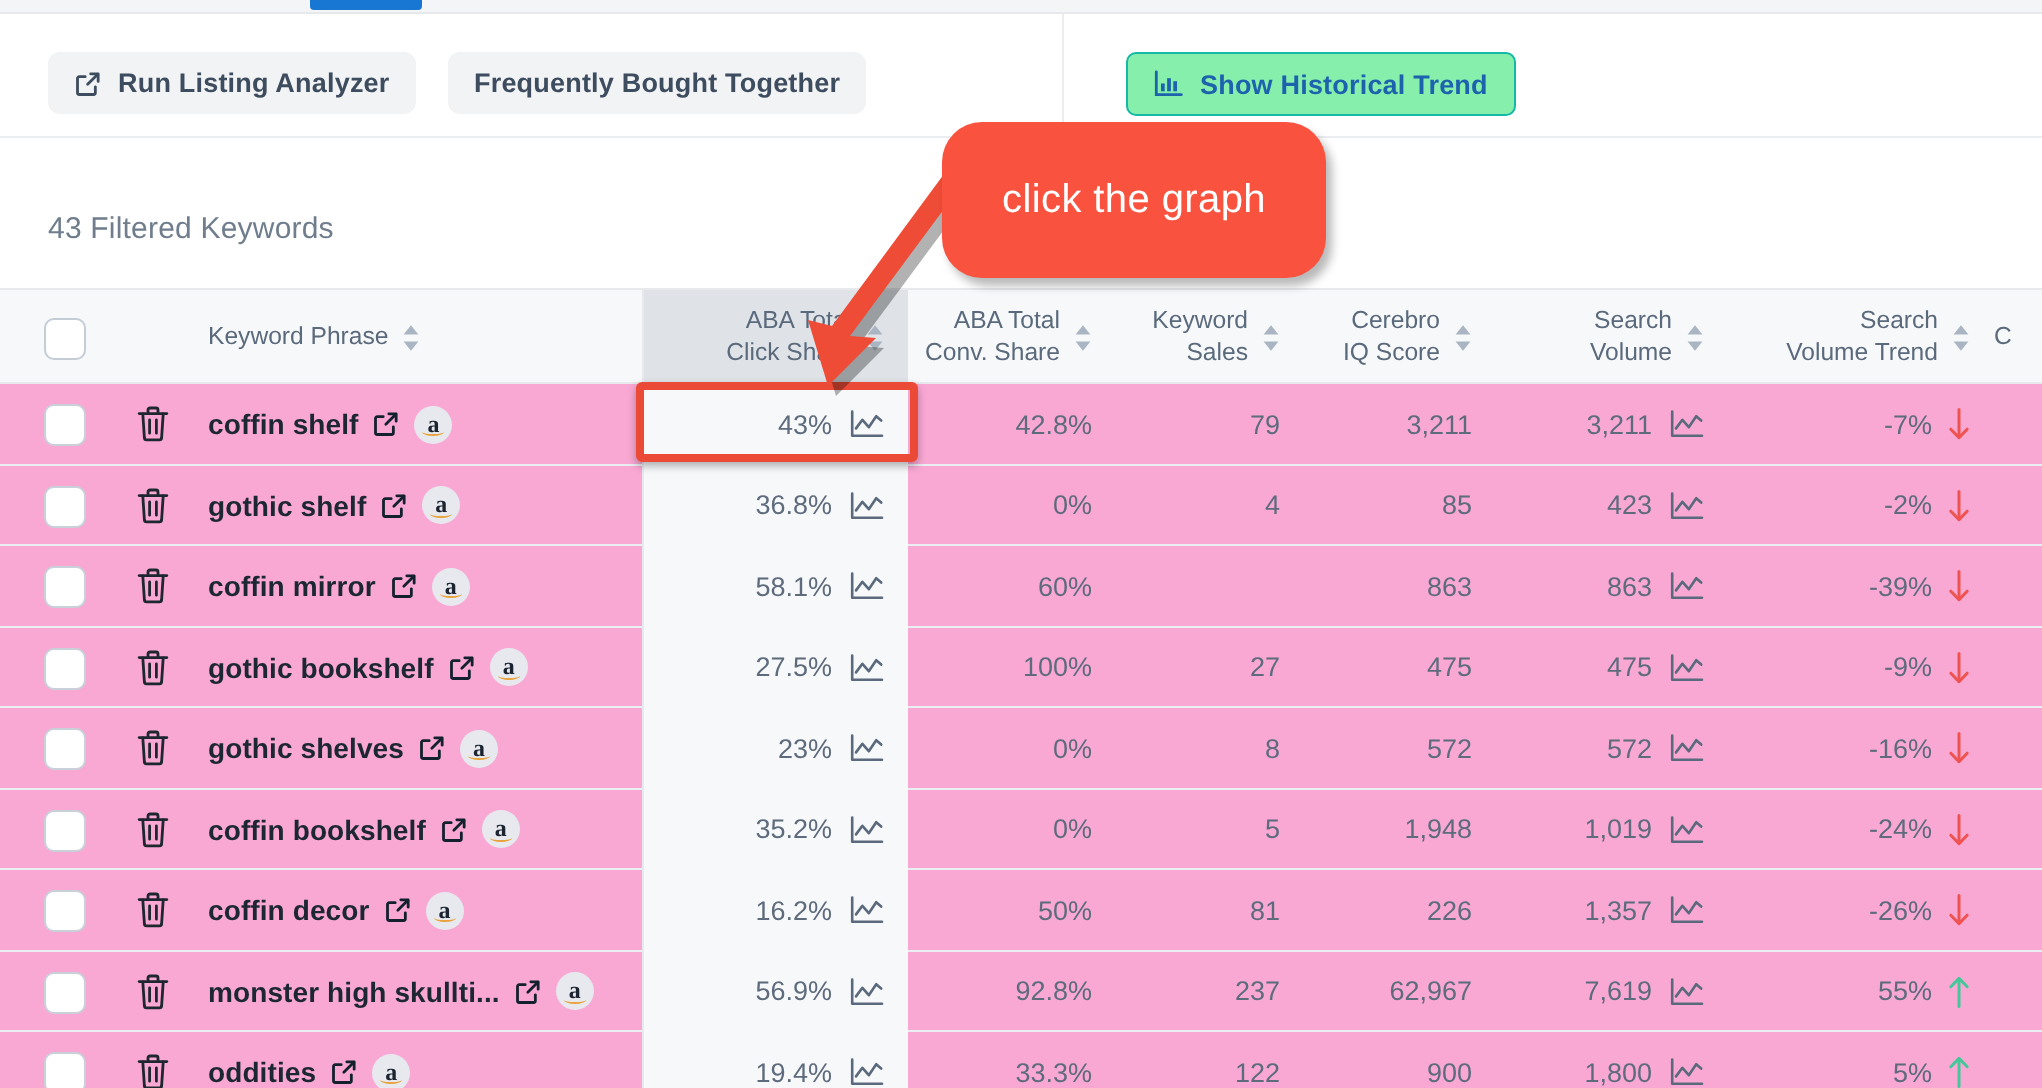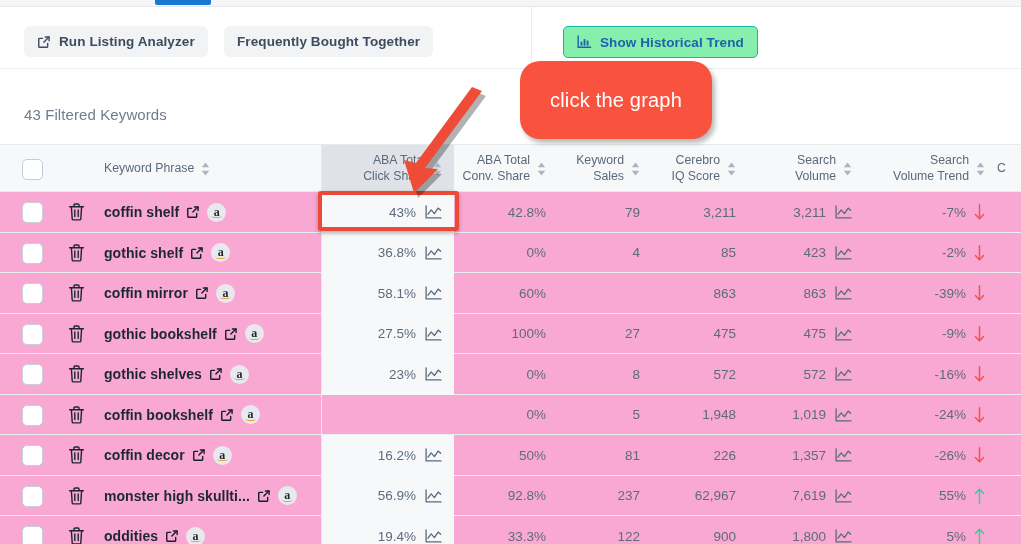--- a/index.html
+++ b/index.html
@@ -147,21 +147,21 @@
   
   .highlight-box {
     position: absolute; left: 318px; top: 191px; width: 141px; height: 40px;
     border: 4px solid #ea4a36; border-radius: 3px;
     box-shadow: 0 2px 4px rgba(0,0,0,.30);
     background: transparent; pointer-events: none; z-index: 40;
   }
 
   
   .callout {
-    position: absolute; left: 520px; top: 61px; width: 192px; height: 78px;
+    position: absolute; left: 471px; top: 61px; width: 192px; height: 78px;
     background: #f9533f; border-radius: 20px;
     box-shadow: 3px 4px 5px rgba(0,0,0,.28);
     display: flex; align-items: center; justify-content: center;
     z-index: 50;
   }
   .callout-text {
     color: #ffffff; font-size: 20px; letter-spacing: .2px;
     font-family: "Liberation Sans", sans-serif;
   }
   .callout-arrow {
@@ -575,20 +575,28 @@
   <svg viewBox="0 0 16 16" width="14" height="14" fill="none" stroke="#13202e" stroke-width="1.6" stroke-linecap="round" stroke-linejoin="round">
     <path d="M9.6 2.2h4.2v4.2"></path>
                 <path d="M13.6 2.4 7.9 8.1"></path>
     <path d="M12.2 9.6v3.4a1 1 0 0 1-1 1H3a1 1 0 0 1-1-1V4.8a1 1 0 0 1 1-1h3.4"></path>
   </svg></span>
             <span class="amz-badge">
   <span class="a-letter">a</span>
               <span class="smile"></span>
             </span>
         </span>
+          <span class="cell right tint c-click">
+            <span>35.2%</span>
+            <span class="trend-ico">
+  <svg viewBox="0 0 17 14" width="17" height="14" fill="none" stroke="#5a6a7c" stroke-width="1.3" stroke-linecap="round" stroke-linejoin="round">
+    <path d="M1.1 0.8 V12.9 H16"></path>
+    <path d="M3 9.2 L6.2 4.9 L9.4 8.6 L13.1 3.1 L15.6 5.3"></path>
+  </svg></span>
+          </span>
           <span class="cell right c-conv">
             <span>0%</span>
           </span>
           <span class="cell right c-sales">
             <span>5</span>
           </span>
           <span class="cell right c-iq">
             <span>1,948</span>
           </span>
           <span class="cell right c-vol">

